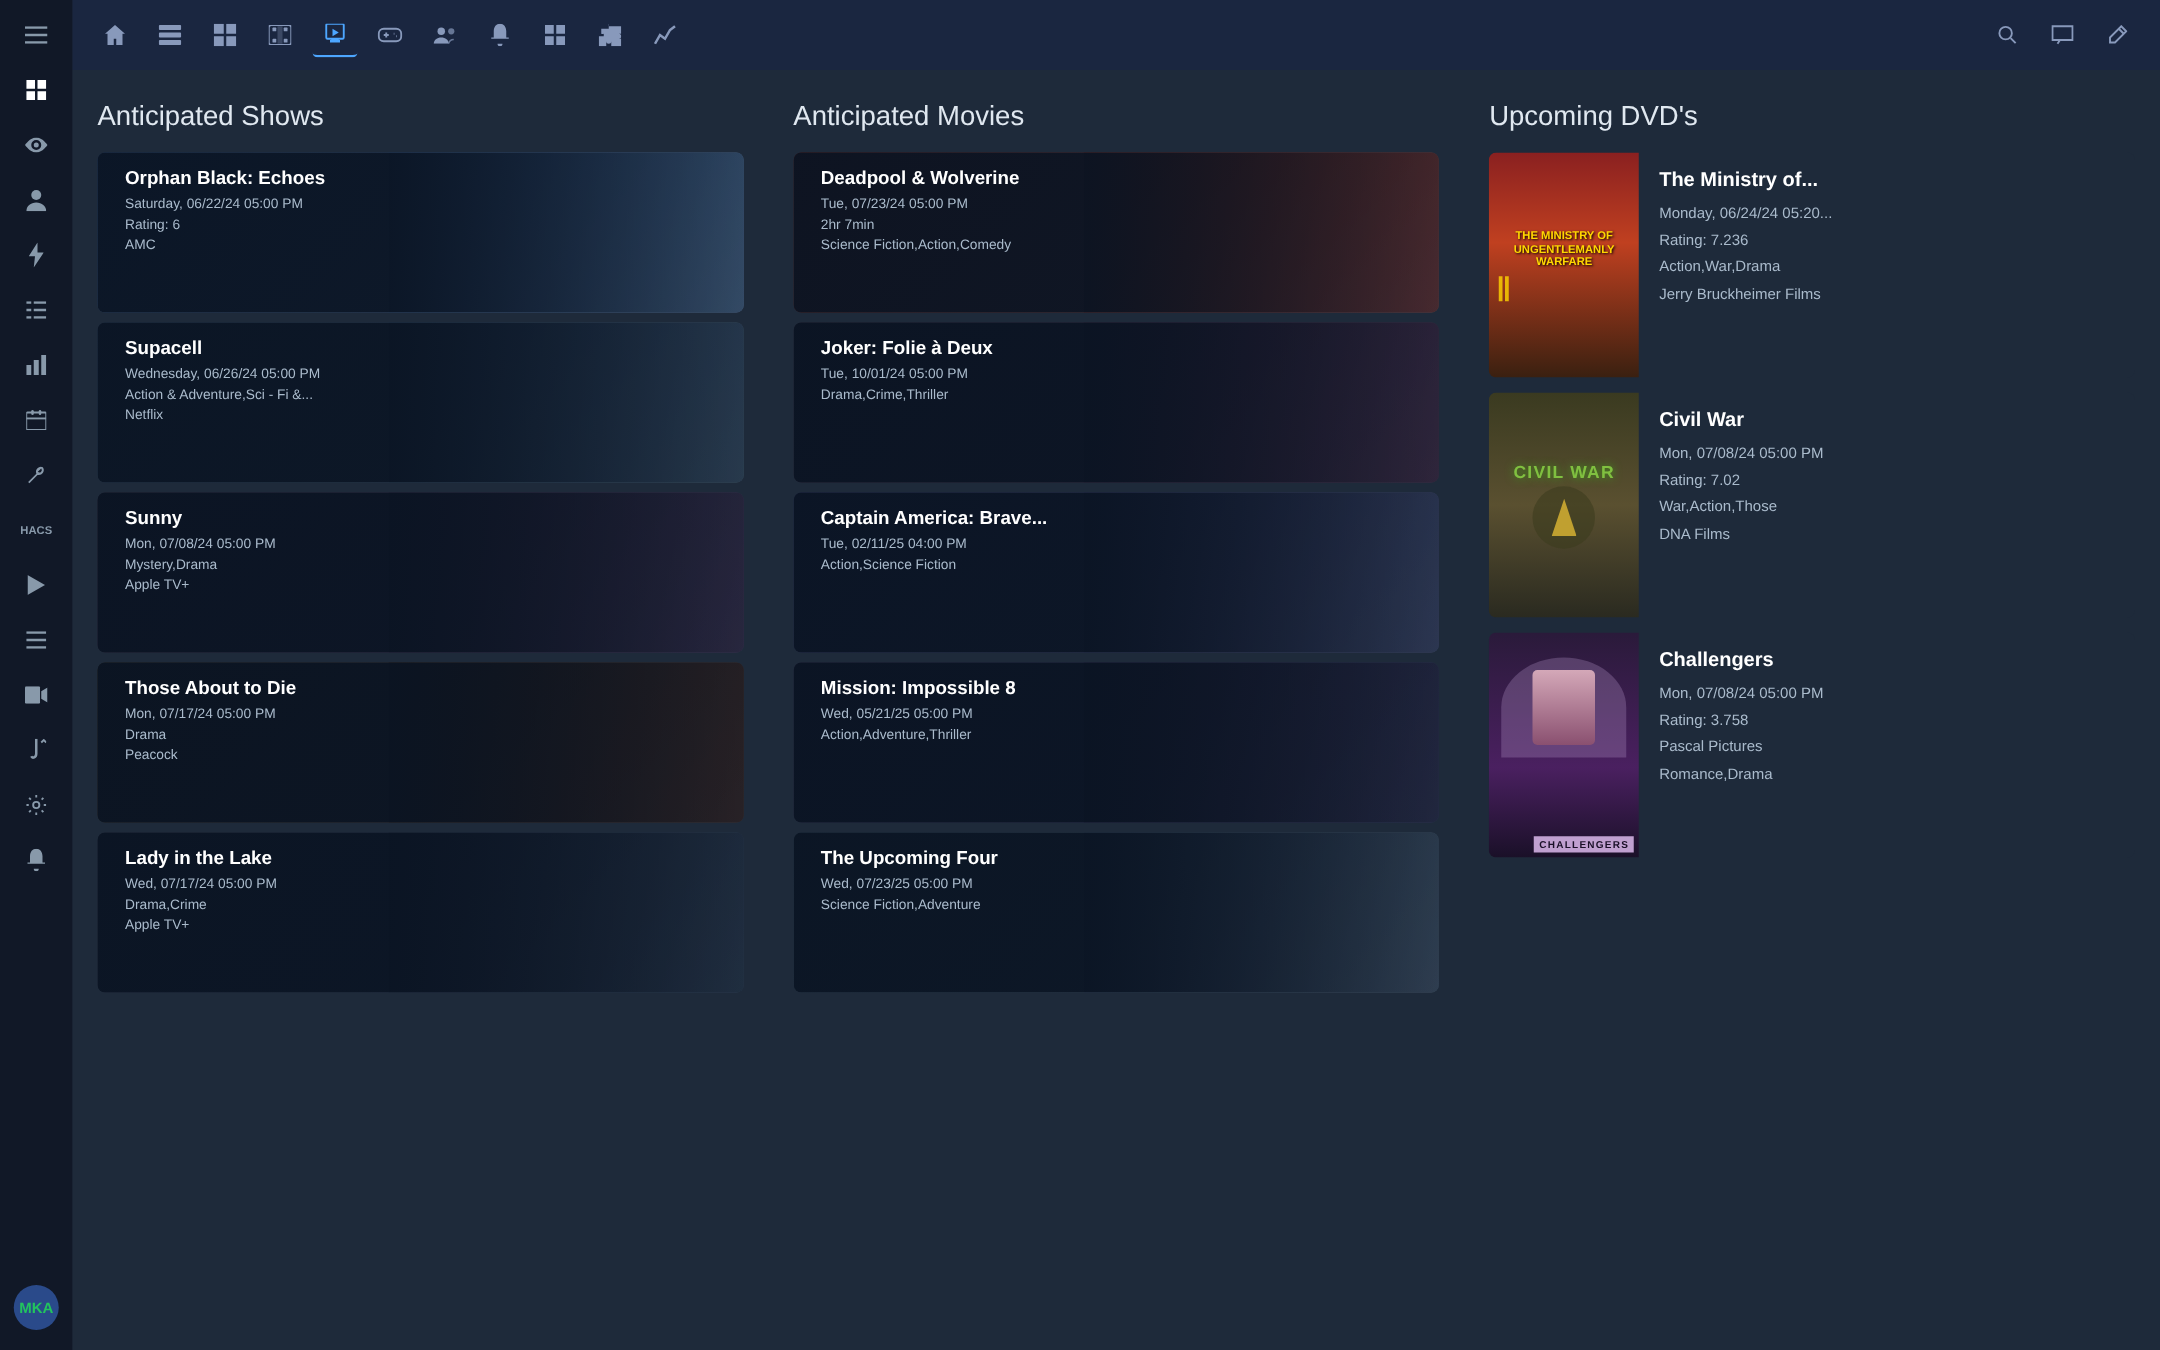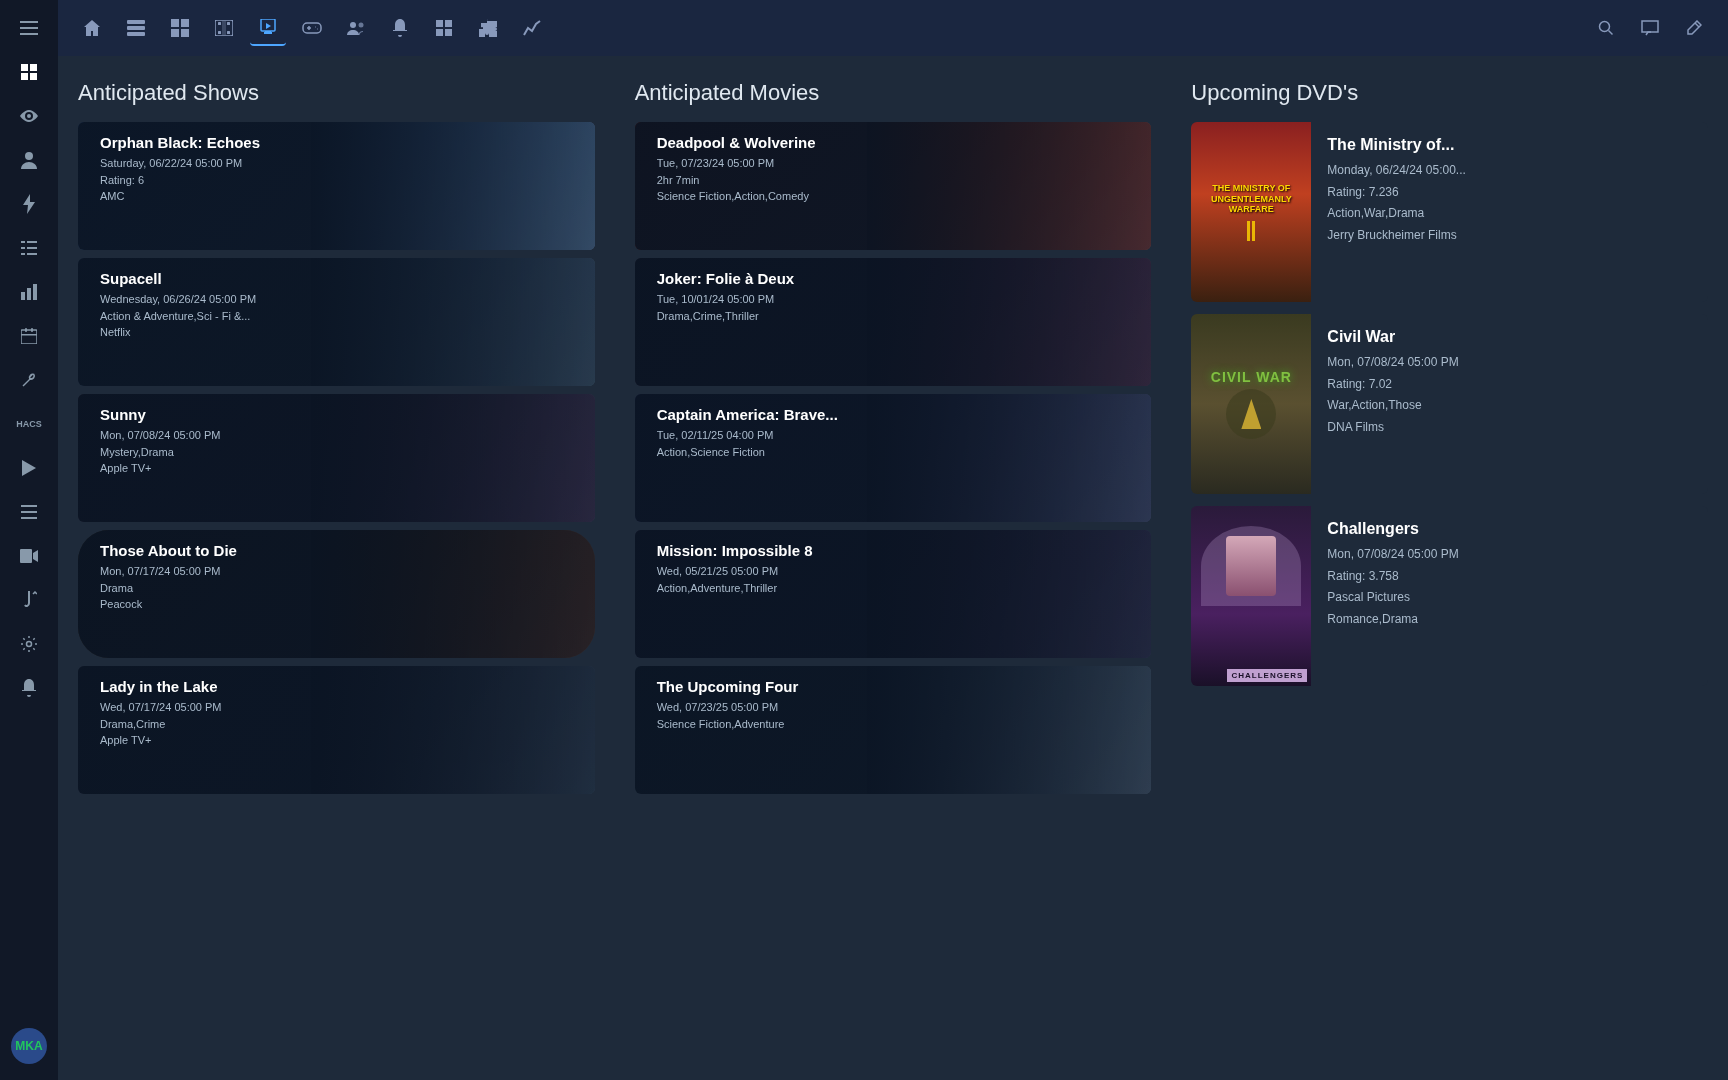--- a/index.html
+++ b/index.html
@@ -435,21 +435,21 @@
         <div class="card-thumb" style="background: linear-gradient(to left, rgba(30,30,50,0.5), rgba(15,15,30,0.9)), linear-gradient(135deg, #2a2a40, #4a4060);"></div>
         <div class="card-overlay"></div>
         <div class="card-info">
           <div class="card-title">Sunny</div>
           <div class="card-meta">Mon, 07/08/24  05:00 PM</div>
           <div class="card-meta">Mystery,Drama</div>
           <div class="card-meta">Apple TV+</div>
         </div>
       </div>
 
-      <div class="card" style="background: linear-gradient(135deg, #1a1a1a, #3a3030); border-radius: 31px;">
+      <div class="card" style="background: linear-gradient(135deg, #1a1a1a, #3a3030);">
         <div class="card-thumb" style="background: linear-gradient(to left, rgba(30,25,25,0.5), rgba(15,12,12,0.9)), linear-gradient(135deg, #2a2020, #4a3030);"></div>
         <div class="card-overlay"></div>
         <div class="card-info">
           <div class="card-title">Those About to Die</div>
           <div class="card-meta">Mon, 07/17/24  05:00 PM</div>
           <div class="card-meta">Drama</div>
           <div class="card-meta">Peacock</div>
         </div>
       </div>
 
@@ -518,31 +518,31 @@
           <div class="card-meta">Science Fiction,Adventure</div>
         </div>
       </div>
     </div>
 
     <div class="column">
       <div class="column-title">Upcoming DVD's</div>
 
       <div class="dvd-card">
         <div class="dvd-poster" style="background: linear-gradient(to bottom, #8a2020 0%, #c04020 40%, #3a2010 100%); position:relative; overflow:hidden;">
-          <div style="position:absolute;inset:0;display:flex;flex-direction:column;align-items:center;justify-content:center;padding:8px;">
+          <div style="position:absolute;inset:0;display:flex;flex-direction:column;align-items:flex-start;justify-content:center;padding:8px;">
             <div style="color:#ffd700;font-size:9px;font-weight:bold;text-align:center;line-height:1.2;text-shadow:1px 1px 2px #000;">THE MINISTRY OF UNGENTLEMANLY WARFARE</div>
             <div style="margin-top:6px; display:flex; gap:2px;">
               <div style="width:3px;height:20px;background:#ffd700;opacity:0.8;"></div>
               <div style="width:3px;height:20px;background:#ffd700;opacity:0.8;"></div>
             </div>
           </div>
         </div>
         <div class="dvd-info">
           <div class="dvd-title">The Ministry of...</div>
-          <div class="dvd-meta">Monday, 06/24/24  05:00...</div>
+          <div class="dvd-meta">Monday, 06/24/24  05:20...</div>
           <div class="dvd-meta">Rating: 7.236</div>
           <div class="dvd-meta">Action,War,Drama</div>
           <div class="dvd-meta">Jerry Bruckheimer Films</div>
         </div>
       </div>
 
       <div class="dvd-card">
         <div class="dvd-poster" style="background: linear-gradient(to bottom, #3a3a20 0%, #5a5030 50%, #2a2a20 100%); position:relative; overflow:hidden;">
           <div style="position:absolute;inset:0;display:flex;flex-direction:column;align-items:center;justify-content:center;padding:6px;">
             <div style="color:#80c040;font-size:14px;font-weight:900;text-align:center;letter-spacing:1px;text-shadow:0 0 8px #40a020;">CIVIL WAR</div>

